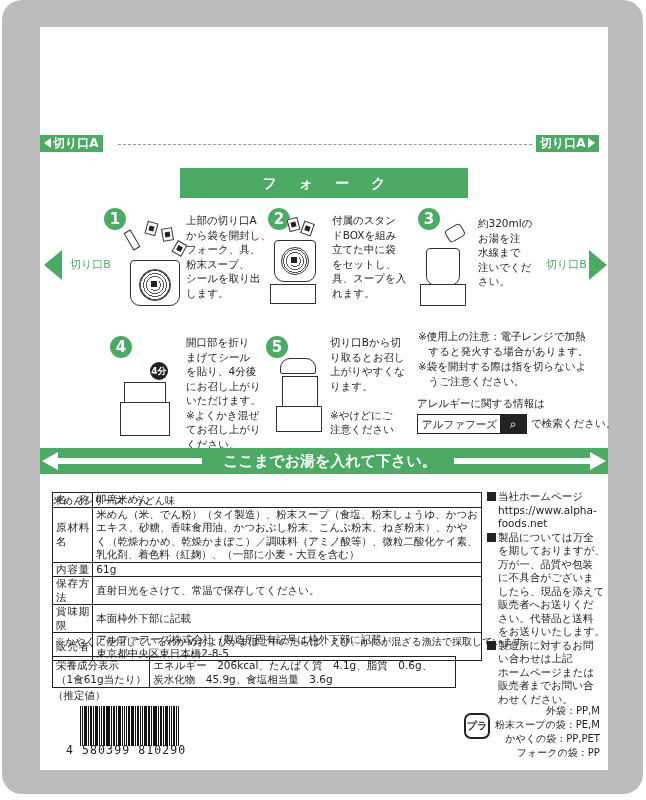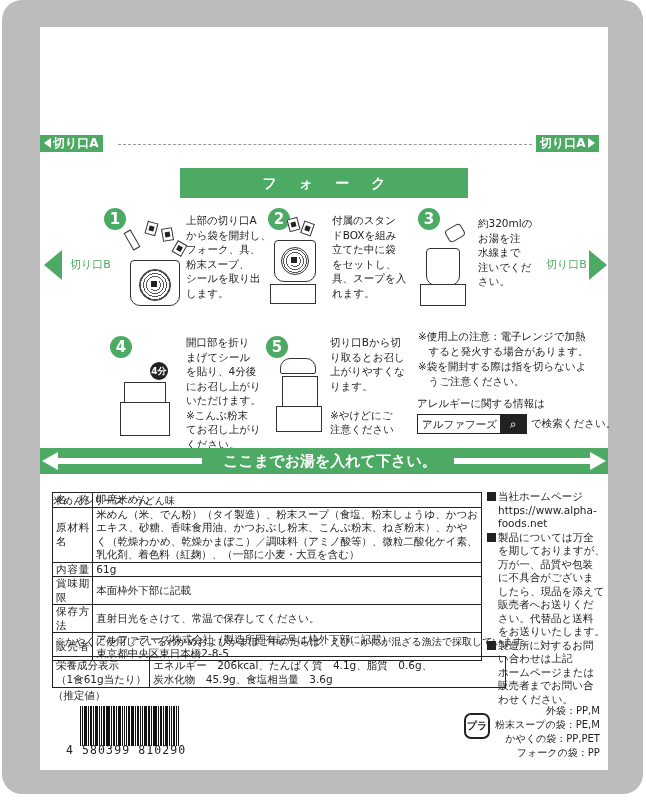--- a/index.html
+++ b/index.html
@@ -49,21 +49,21 @@
   .water-band .wb-text { position: absolute; left: 170px; top: 0; width: 240px; text-align: center; color: #fff; font-weight: bold; font-size: 15px; line-height: 26px; }
 
   
   .series { position: absolute; left: 53px; top: 494px; font-size: 10px; line-height: 14px; white-space: nowrap; }
   .label-table { position: absolute; left: 52px; top: 492px; width: 430px; border-collapse: collapse; font-size: 10.5px; line-height: 13.5px; }
   .label-table td { border: 1px solid #222; padding: 0 3px; vertical-align: middle; }
   .label-table td.k { width: 82px; text-align: justify; text-align-last: justify; border-right: 1px solid #222; }
   .label-table td.v { white-space: pre; }
   .footnote { position: absolute; left: 55px; top: 636px; font-size: 10px; line-height: 14px; white-space: nowrap; font-family: Liberation Mono, monospace; }
 
-  .nut-table { position: absolute; left: 52px; top: 656px; width: 454px; border-collapse: collapse; font-size: 10.5px; line-height: 14px; }
+  .nut-table { position: absolute; left: 52px; top: 656px; width: 404px; border-collapse: collapse; font-size: 10.5px; line-height: 14px; }
   .nut-table td { border: 1px solid #222; padding: 1px 3px; vertical-align: middle; white-space: pre; }
   .nut-table td.k { width: 82px; }
   .est { position: absolute; left: 53px; top: 688px; font-size: 10.5px; line-height: 14px; }
 
   
   .info { position: absolute; left: 487px; top: 490px; width: 118px; font-size: 10.5px; line-height: 13.5px; }
   .info .item { padding-left: 11px; position: relative; white-space: pre; }
   .info .item .sq { position: absolute; left: 0; top: 2px; width: 9px; height: 9px; background: #222; }
 
   
@@ -155,21 +155,21 @@
 <div class="illus" style="left:120px; top:352px; width:62px; height:84px;">
   <div class="step-num" style="left:30px; top:10px; width:18px; height:18px; line-height:18px; font-size:9px; background:#222;">4分</div>
   <div class="box" style="left:4px; top:30px; width:42px; height:22px;"></div>
   <div class="box" style="left:0px; top:50px; width:50px; height:34px;"></div>
 </div>
 <div class="step-text" style="left:186px; top:335px;">開口部を折り
 まげてシール
 を貼り、4分後
 にお召し上がり
 いただけます。
-※こんぶ粉末
+※よくかき混ぜ
 てお召し上がり
 ください。</div>
 
 <div class="step-num" style="left:266px; top:336px;">5</div>
 <div class="illus" style="left:272px; top:356px; width:50px; height:78px;">
   <div class="box" style="left:8px; top:2px; width:36px; height:16px; border-radius:10px 10px 2px 2px;"></div>
   <div class="box" style="left:10px; top:20px; width:36px; height:32px;"></div>
   <div class="box" style="left:4px; top:50px; width:46px; height:26px;"></div>
 </div>
 <div class="step-text" style="left:330px; top:335px;">切り口Bから切
@@ -211,26 +211,26 @@
         <td class="v">米めん（米、でん粉）（タイ製造）、粉末スープ（食塩、粉末しょうゆ、かつお
 エキス、砂糖、香味食用油、かつおぶし粉末、こんぶ粉末、ねぎ粉末）、かや
 く（乾燥わかめ、乾燥かまぼこ）／調味料（アミノ酸等）、微粒二酸化ケイ素、
 乳化剤、着色料（紅麹）、（一部に小麦・大豆を含む）</td>
       </tr>
   <tr>
         <td class="k">内容量</td>
         <td class="v">61g</td>
       </tr>
   <tr>
+        <td class="k">保存方法</td>
+        <td class="v">直射日光をさけて、常温で保存してください。</td>
+      </tr>
+  <tr>
         <td class="k">賞味期限</td>
         <td class="v">本面枠外下部に記載</td>
-      </tr>
-  <tr>
-        <td class="k">保存方法</td>
-        <td class="v">直射日光をさけて、常温で保存してください。</td>
       </tr>
   <tr>
         <td class="k">販売者</td>
         <td class="v">アルファフーズ株式会社（製造所固有記号は枠外下部に記載）
 東京都中央区東日本橋2-8-5</td>
       </tr>
 </tbody>
   </table>
 <div class="footnote">※かやくに使用しているわかめおよびかまぼこ中のたらは、えび、かにが混ざる漁法で採取しています。</div>
 

